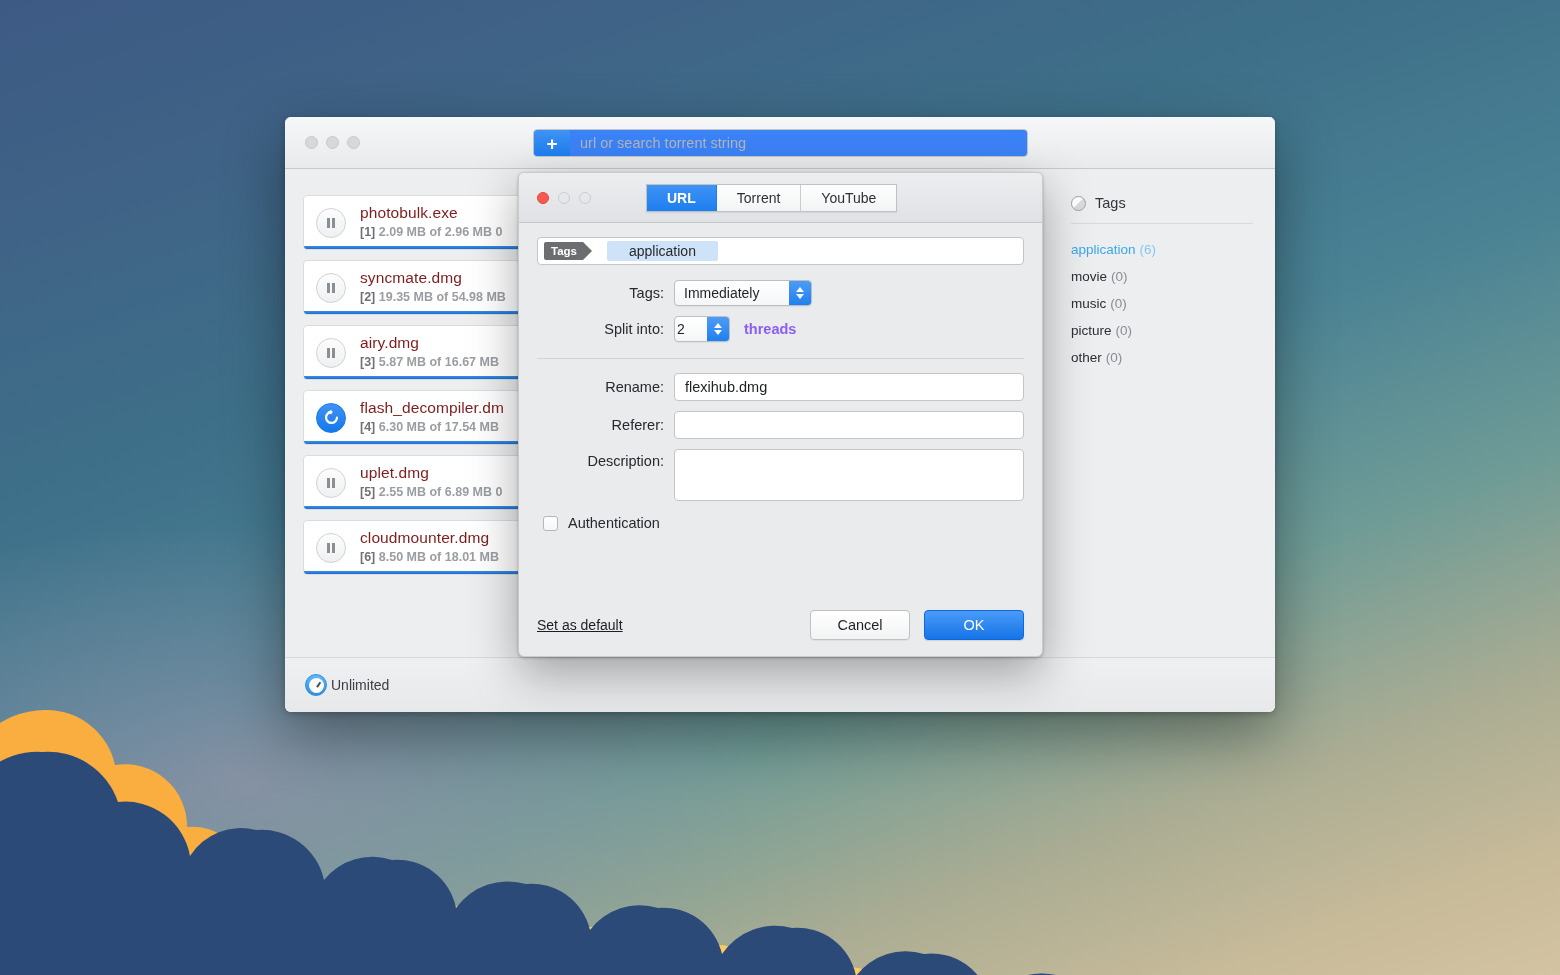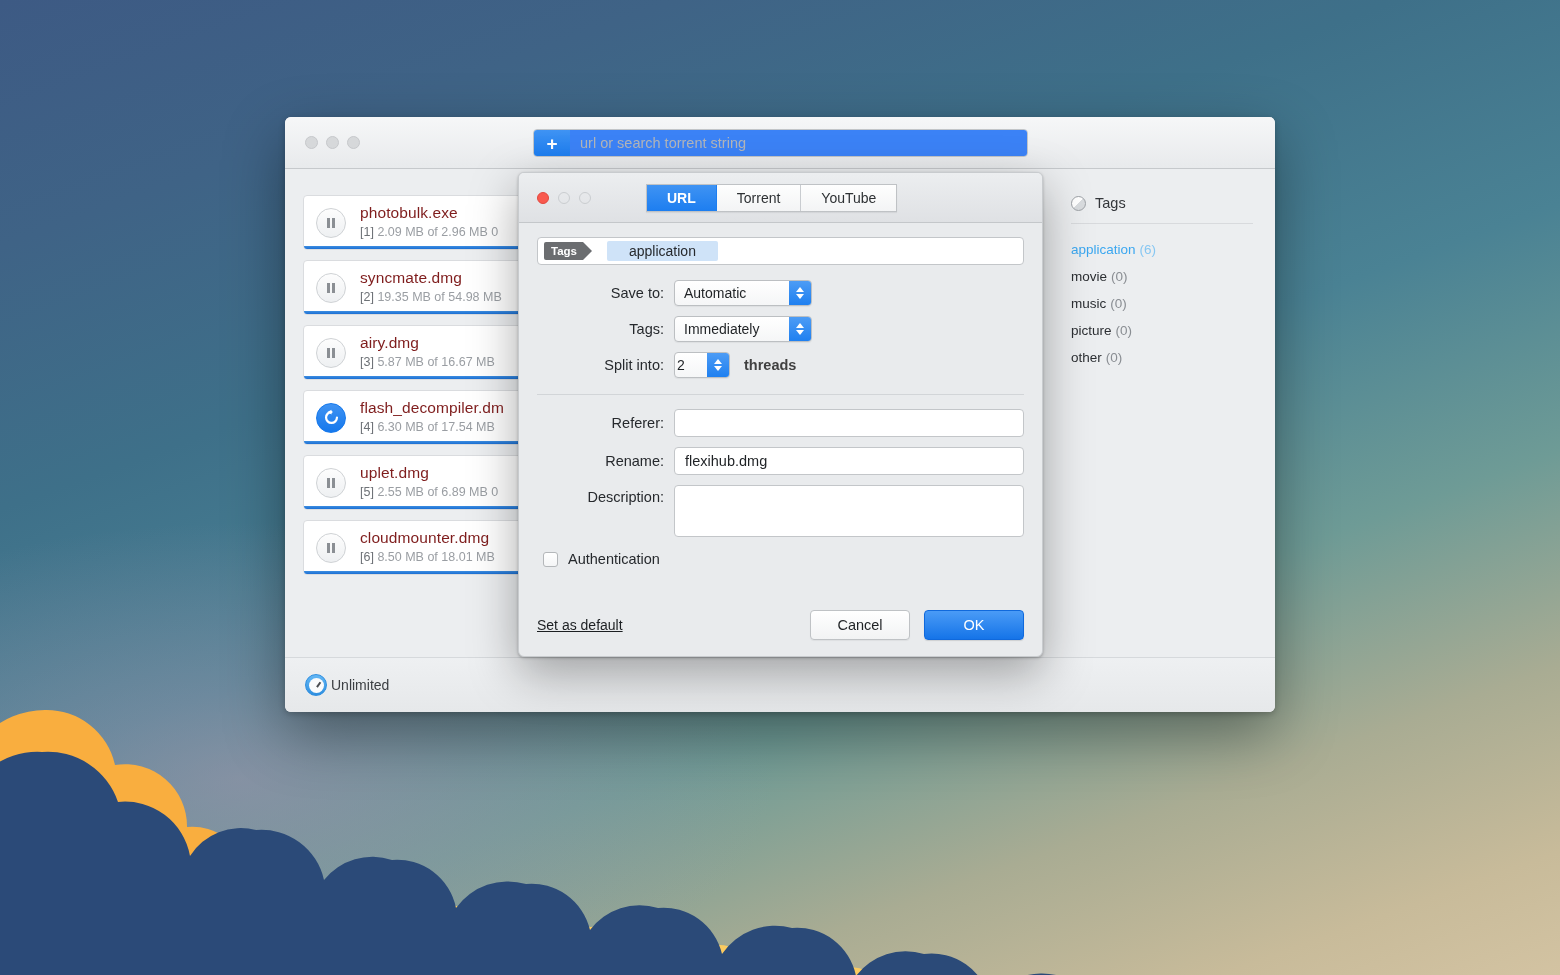--- a/index.html
+++ b/index.html
@@ -122,21 +122,21 @@
   }
   .pause-bars { display: flex; gap: 2.5px; }
   .pause-bars i { display: block; width: 2.5px; height: 10px; background: #8b8f94; }
   .dl-text { min-width: 0; }
   .dl-name {
     font-size: 15.5px; color: #7f1d1d; letter-spacing: .1px;
     white-space: nowrap; line-height: 18px;
   }
   .dl-meta {
     font-size: 12.5px; color: #9a9ea3;
-    white-space: nowrap; line-height: 17px; margin-top: 2px;
+    white-space: nowrap; line-height: 17px; margin-top: 2px; font-weight: bold;
   }
   .dl-meta .idx { color: #6e7277; }
   .dl-progress {
     position: absolute; left: 0; bottom: 0;
     height: 3px; width: 100%;
     background: #e4e6e9;
   }
   .dl-progress > span {
     display: block; height: 100%;
     background: linear-gradient(to bottom,#3d8de0,#1a6fd4);
@@ -323,21 +323,21 @@
   .arrows .up, .arrows .dn {
     width: 0; height: 0;
     border-left: 4px solid transparent;
     border-right: 4px solid transparent;
   }
   .arrows .up { border-bottom: 5px solid #fff; }
   .arrows .dn { border-top: 5px solid #fff; }
 
   .stepper { min-width: 56px; }
   .stepper .pv { text-align: center; padding-left: 0; padding-right: 20px; }
-  .threads-label { font-size: 14.5px; color: #404040; margin-left: 14px; font-weight: bold; }
+  .threads-label { font-size: 14.5px; color: #8b5cf6; margin-left: 14px; font-weight: bold; }
 
   #dlg-divider {
     height: 1px; background: #d2d5d8;
     margin: 16px 0 14px 0;
   }
 
   .text-field {
     flex: 1;
     height: 28px;
     background: #fff;
@@ -615,30 +615,20 @@
     </div>
 
     <div id="dlg-body">
 
 
       <div id="tags-field">
         <span class="tags-chip">Tags</span>
         <span class="tag-token">application</span>
       </div>
 
-      <div class="form-row">
-        <div class="form-label">Save to:</div>
-        <div class="popup">
-          <span class="pv">Automatic</span>
-          <span class="arrows">
-              <i class="up"></i>
-              <i class="dn"></i>
-            </span>
-        </div>
-      </div>
 
       <div class="form-row">
         <div class="form-label">Tags:</div>
         <div class="popup">
           <span class="pv">Immediately</span>
           <span class="arrows">
               <i class="up"></i>
               <i class="dn"></i>
             </span>
         </div>
@@ -652,27 +642,27 @@
               <i class="up"></i>
               <i class="dn"></i>
             </span>
         </div>
         <span class="threads-label">threads</span>
       </div>
 
       <div id="dlg-divider"></div>
 
       <div class="form-row">
+        <div class="form-label">Rename:</div>
+        <input class="text-field" type="text" value="flexihub.dmg" style="">
+      </div>
+
+      <div class="form-row">
         <div class="form-label">Referer:</div>
         <input class="text-field" type="text" value="" style="">
-      </div>
-
-      <div class="form-row">
-        <div class="form-label">Rename:</div>
-        <input class="text-field" type="text" value="flexihub.dmg" style="">
       </div>
 
       <div class="form-row top">
         <div class="form-label">Description:</div>
         <textarea class="text-area" style=""></textarea>
       </div>
 
       <div id="auth-row">
         <span id="auth-box"></span>
         <span id="auth-label">Authentication</span>

